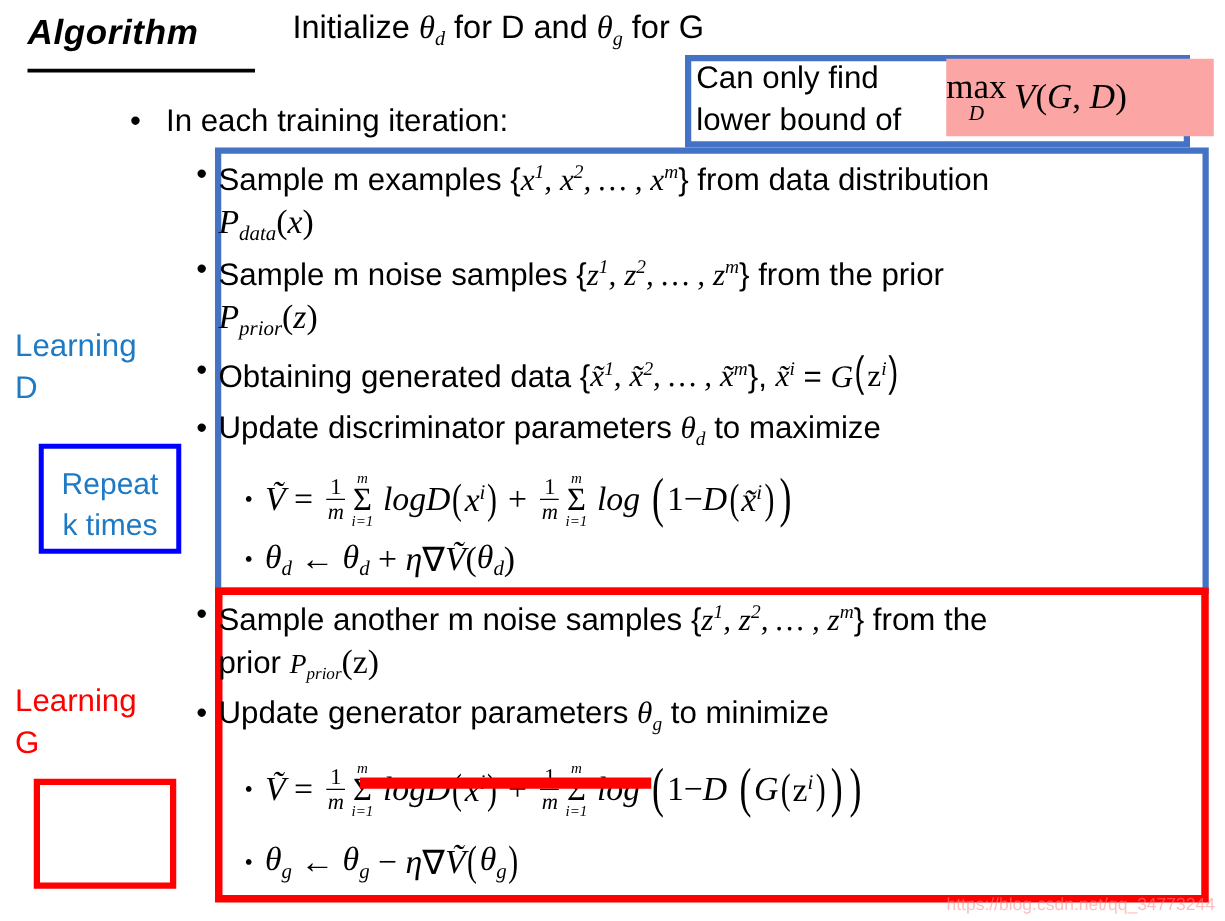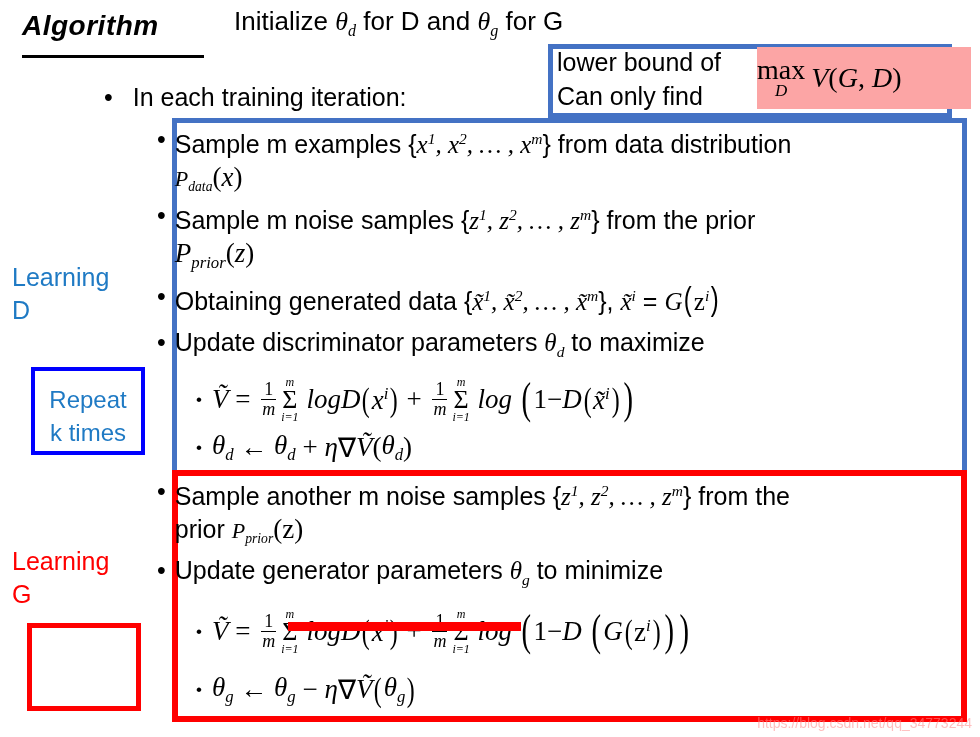--- a/index.html
+++ b/index.html
@@ -127,21 +127,21 @@
     position: absolute;
     width: 114px;
     text-align: center;
     font-size: 24px;
     line-height: 33px;
     box-sizing: border-box;
     padding-top: 12px;
   }
   #repeat-note {
     left: 31px;
-    top: 367px;
+    top: 355px;
     height: 88px;
     border: 4px solid #0000FF;
     color: #1F7AC4;
   }
   #only-once-note {
     left: 27px;
     top: 623px;
     height: 88px;
     border: 5px solid #FF0000;
     color: #FF0000;
@@ -264,22 +264,22 @@
   Initialize <span class="mathy">θ<sub>d</sub></span> for D and <span class="mathy">θ<sub>g</sub></span> for G
 </div>
 
 <div id="iteration-line">
   <span class="bullet-dot">•</span>
   <span>In each training iteration:</span>
 </div>
 
 <div id="lower-bound-callout"></div>
 <div id="lower-bound-text">
+  <div>Can only find</div>
   <div>lower bound of</div>
-  <div>Can only find</div>
 </div>
 <div id="maxvgd-formula">
   <span class="mathup" style="display:inline-flex;flex-direction:column;align-items:center;line-height:0.95;">
     <span>max</span>
     <span style="font-size:17px;font-style:italic;">D</span>
   </span>
   <span class="mathy" style="margin-left:6px;">V</span>
     <span class="mathup">(</span>
     <span class="mathy">G</span>
     <span class="mathup">,&nbsp;</span>
@@ -296,21 +296,21 @@
 
 <div class="side-note" id="repeat-note">
   <div>Repeat</div>
   <div>k times</div>
 </div>
 
 <div class="bullet-row" style="left:157px; top:122px; width:810px;">
   <span class="bullet-dot">•</span>
   <span class="bullet-text">
     <span>Sample m examples {</span><span class="mathy">x<sup>1</sup>, x<sup>2</sup>, … , x<sup>m</sup></span><span>} from data distribution</span>
-    <div style="margin-top:-2px;"><span class="mathy" style="font-size:22px;">P<sub>data</sub></span><span class="mathup" style="font-size:27px;">(</span><span class="mathy" style="font-size:27px;">x</span><span class="mathup" style="font-size:27px;">)</span></div>
+    <div style="margin-top:-2px;"><span class="mathy" style="font-size:27px;">P<sub>data</sub></span><span class="mathup" style="font-size:27px;">(</span><span class="mathy" style="font-size:27px;">x</span><span class="mathup" style="font-size:27px;">)</span></div>
   </span>
 </div>
 
 <div class="bullet-row" style="left:157px; top:198px; width:810px;">
   <span class="bullet-dot">•</span>
   <span class="bullet-text">
     <span>Sample m noise samples {</span><span class="mathy">z<sup>1</sup>, z<sup>2</sup>, … , z<sup>m</sup></span><span>} from the prior</span>
     <div style="margin-top:-2px;"><span class="mathy" style="font-size:27px;">P<sub>prior</sub></span><span class="mathup" style="font-size:27px;">(</span><span class="mathy" style="font-size:27px;">z</span><span class="mathup" style="font-size:27px;">)</span></div>
   </span>
 </div>

